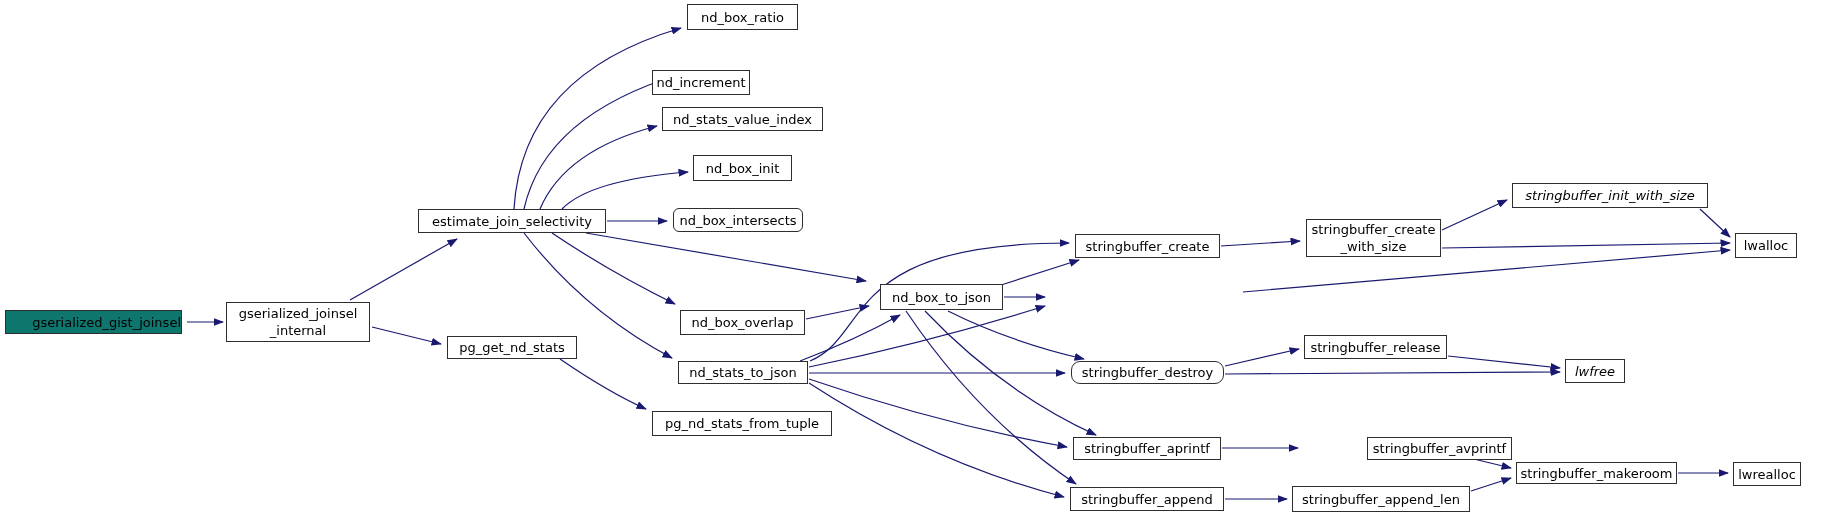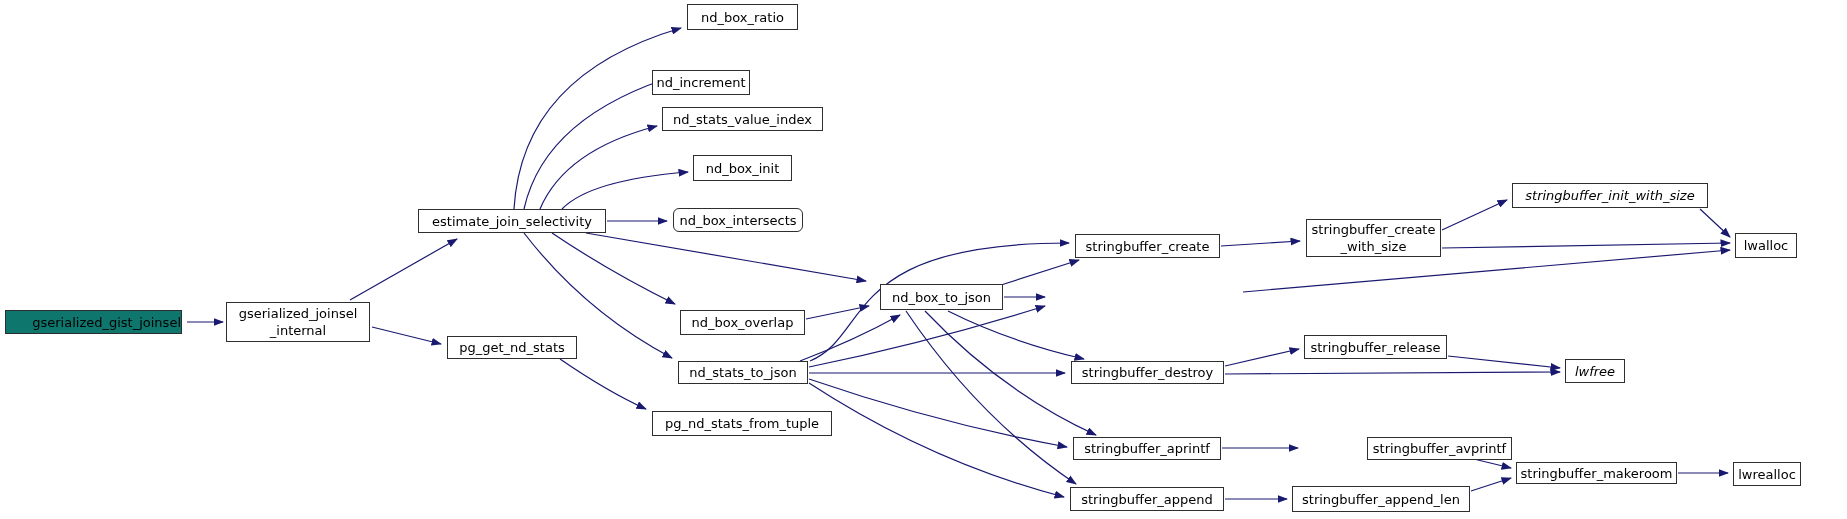--- a/index.html
+++ b/index.html
@@ -116,21 +116,21 @@
     </div>
     <div class="node" data-interactable="true" style="left: 652px; top: 411px; width: 180px; height: 25px;">
       <span data-interactable="false">pg_nd_stats_from_tuple</span>
     </div>
     <div class="node" data-interactable="true" style="left: 880px; top: 284px; width: 123px; height: 26px;">
       <span data-interactable="false">nd_box_to_json</span>
     </div>
     <div class="node" data-interactable="true" style="left: 1075px; top: 234px; width: 145px; height: 24px;">
       <span data-interactable="false">stringbuffer_create</span>
     </div>
-    <div class="node" data-interactable="true" style="left: 1071px; top: 361px; width: 153px; height: 23px;">
+    <div class="node" data-interactable="true" style="left: 1071px; top: 361px; width: 153px; height: 23px; border-radius: 9px;">
       <span data-interactable="false">stringbuffer_destroy</span>
     </div>
     <div class="node" data-interactable="true" style="left: 1073px; top: 437px; width: 148px; height: 23px;">
       <span data-interactable="false">stringbuffer_aprintf</span>
     </div>
     <div class="node" data-interactable="true" style="left: 1070px; top: 487px; width: 154px; height: 24px;">
       <span data-interactable="false">stringbuffer_append</span>
     </div>
     <div class="node" data-interactable="true" style="left: 1306px; top: 219px; width: 135px; height: 38px;">
       <span data-interactable="false">stringbuffer_create</span>

